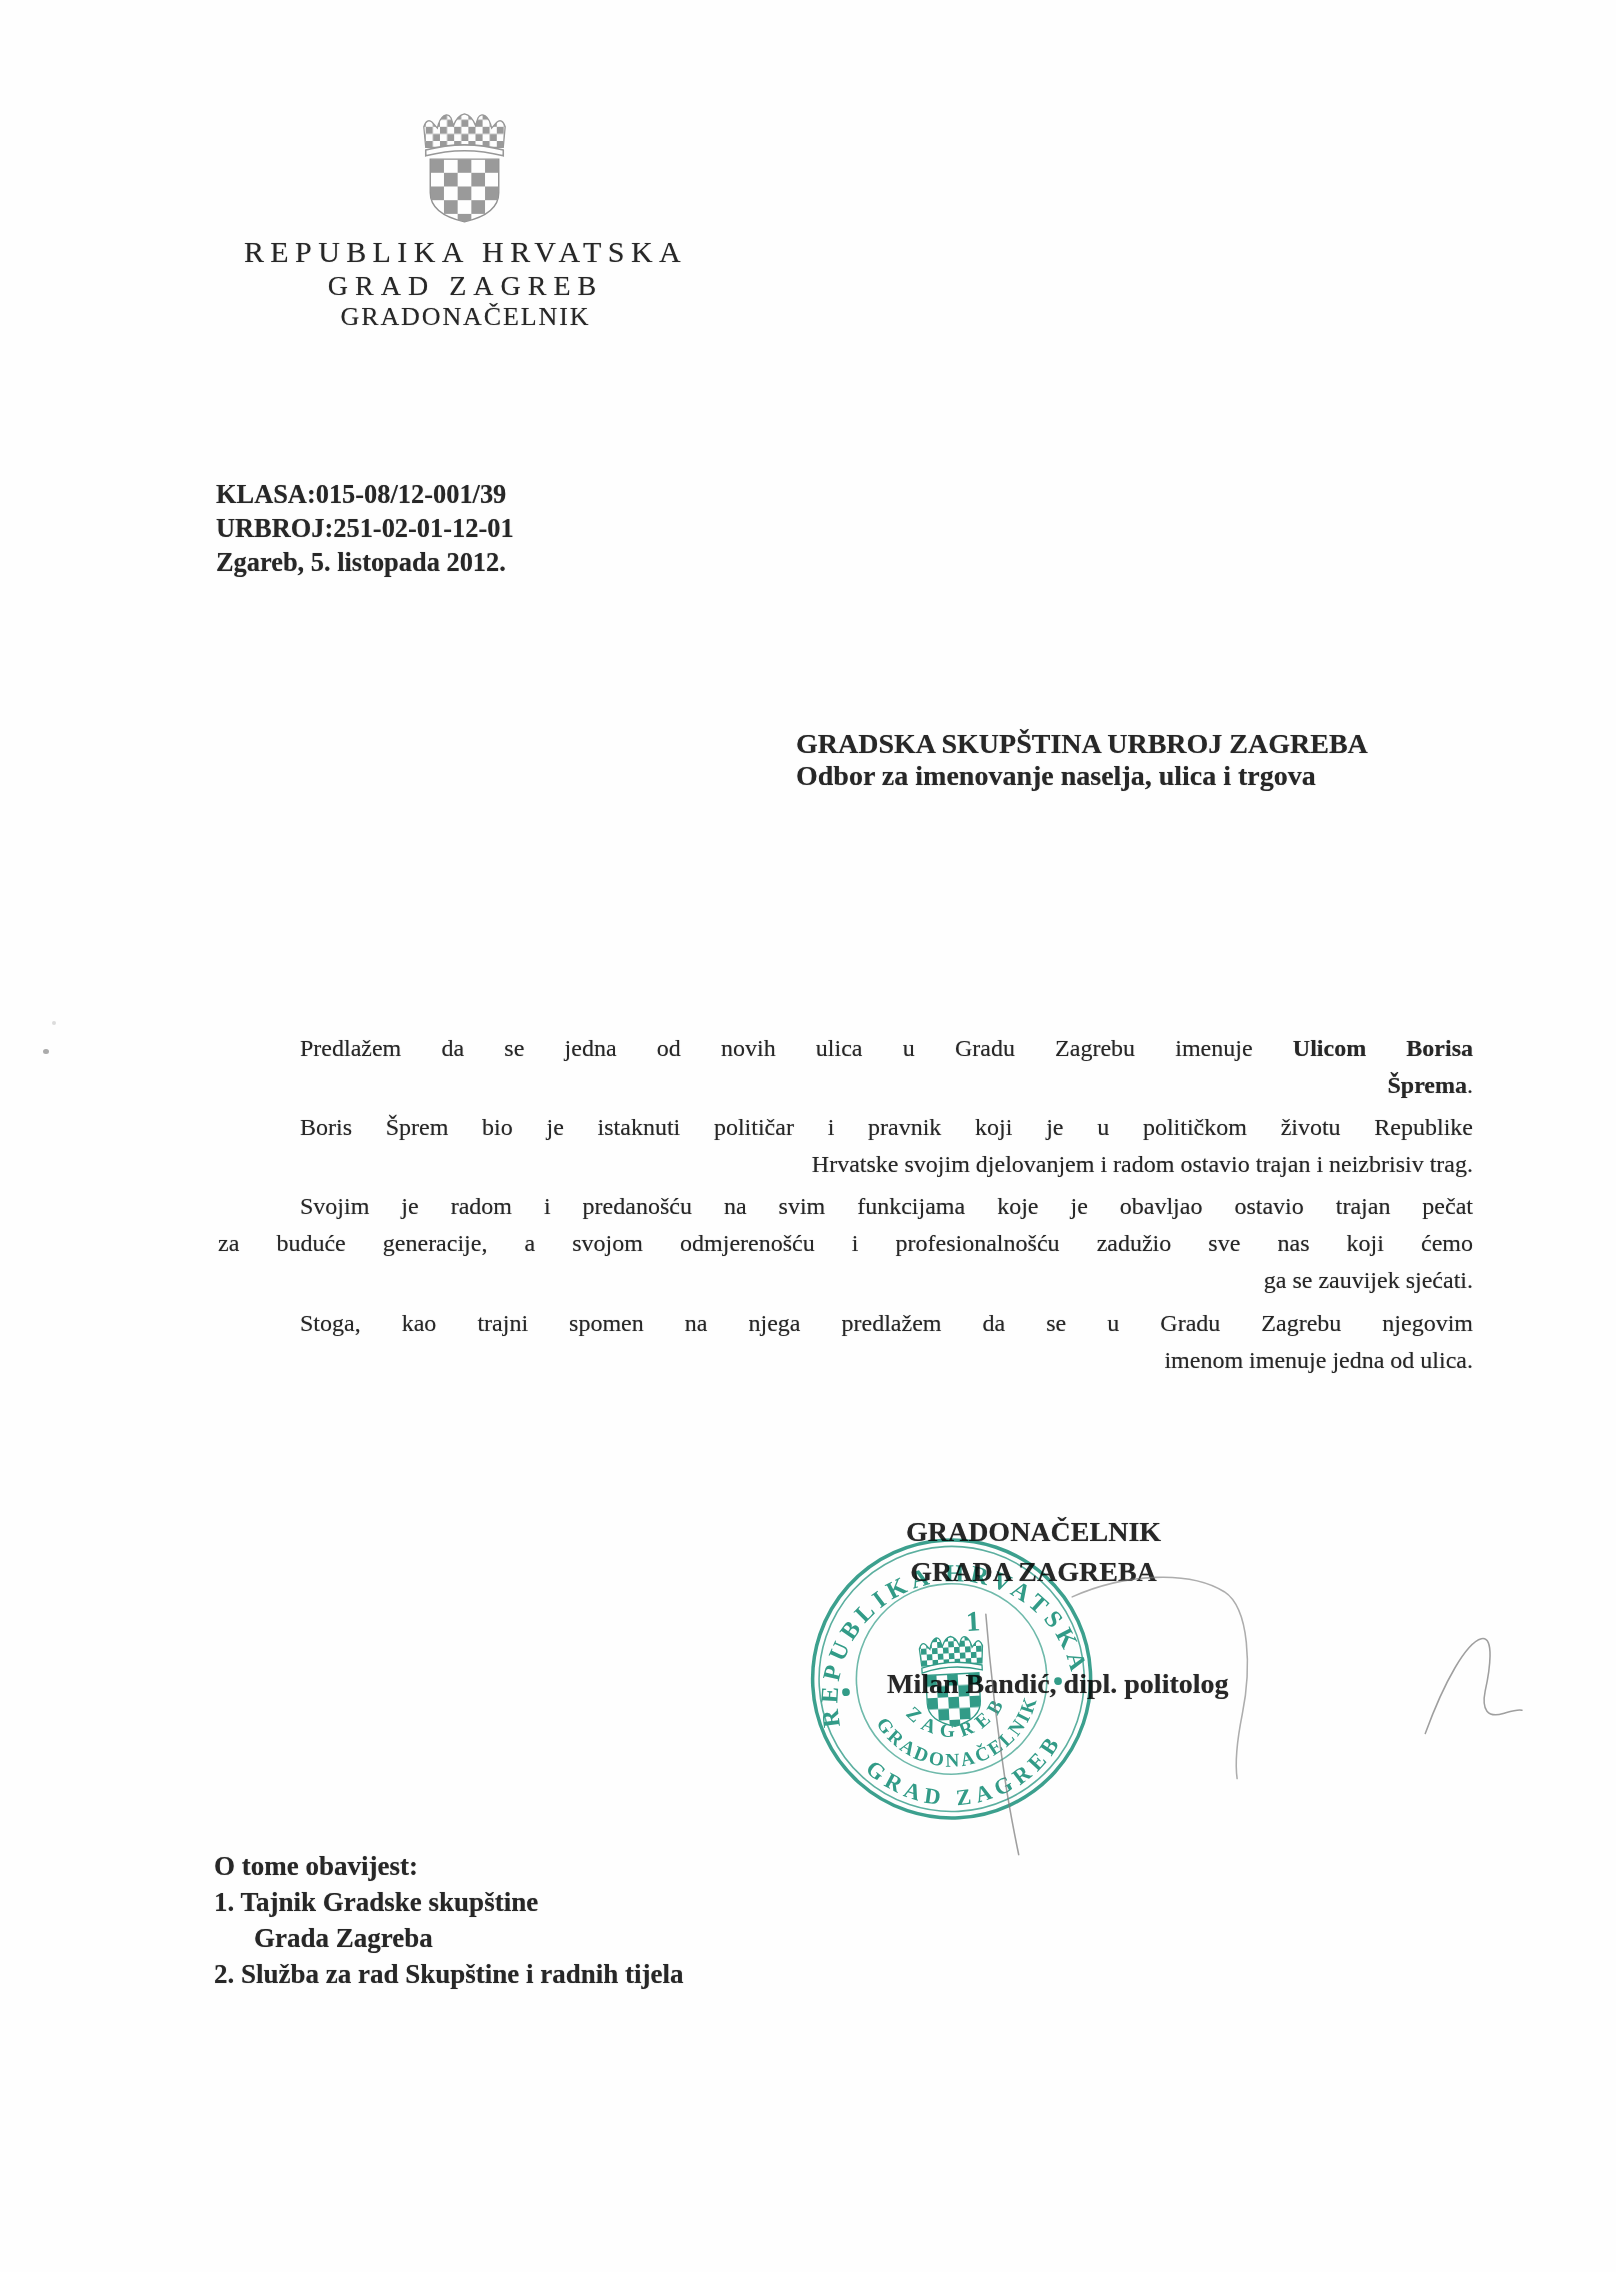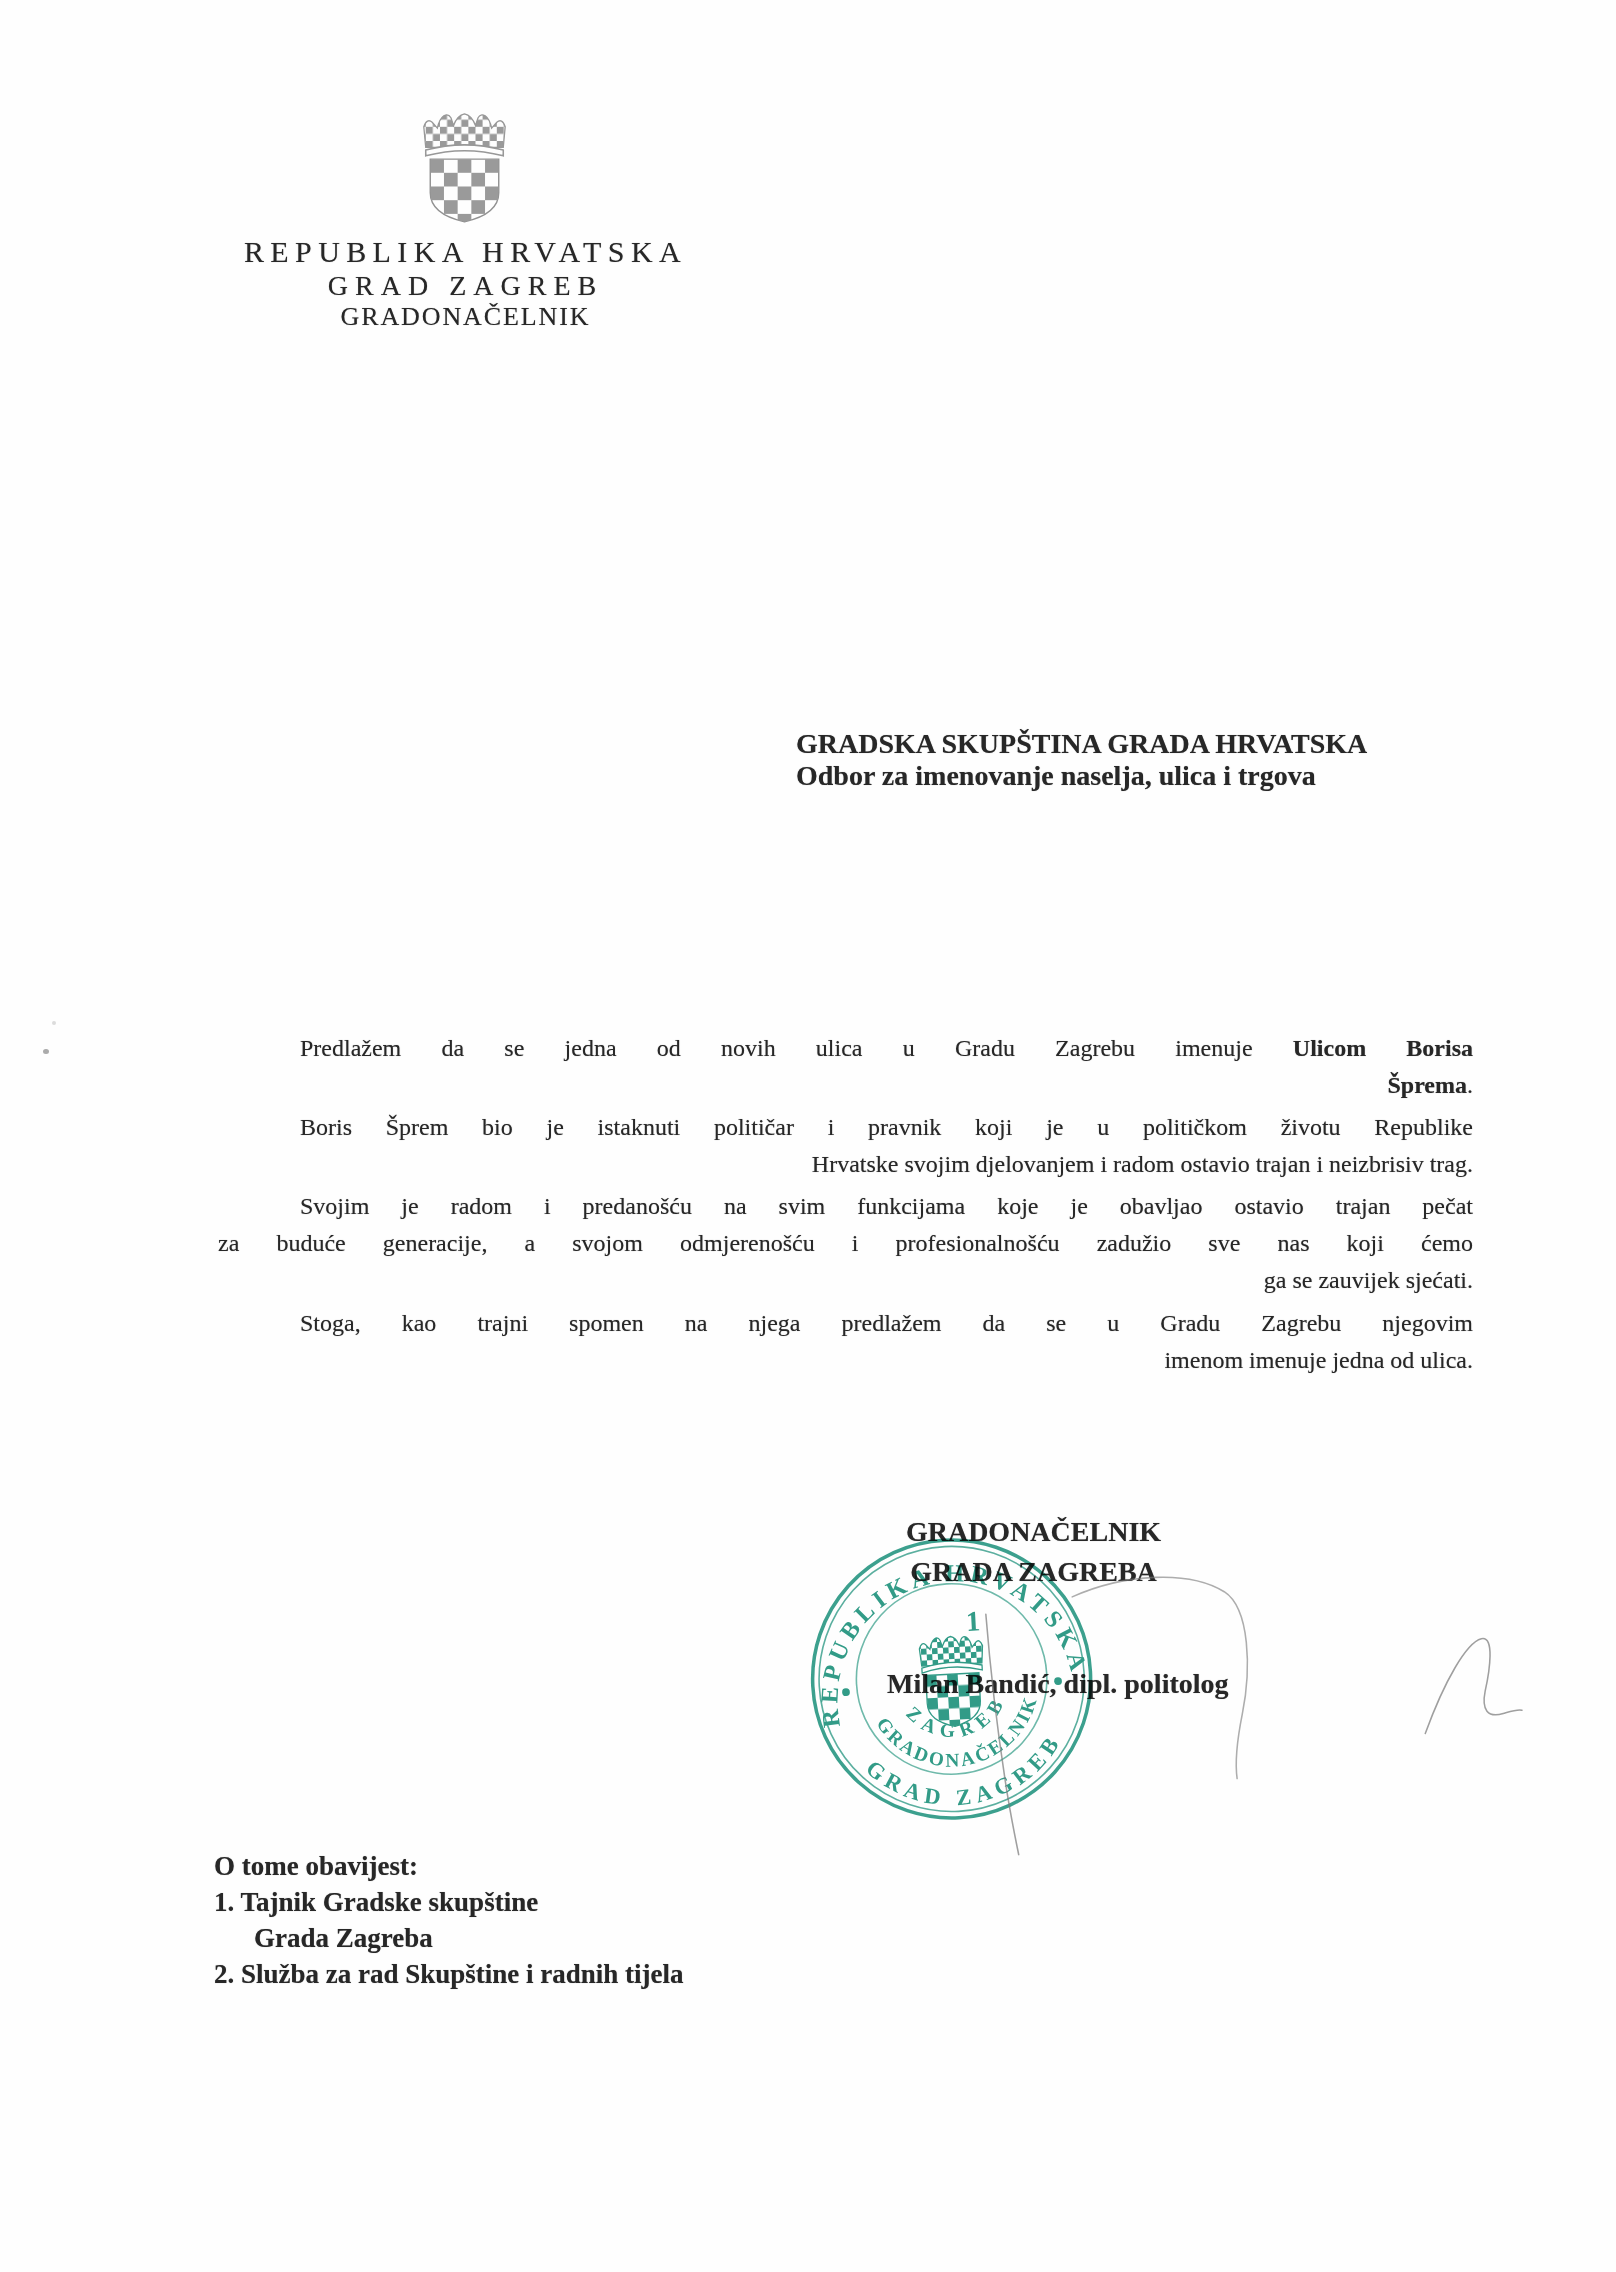--- a/index.html
+++ b/index.html
@@ -69,23 +69,28 @@
       </g>
     </g>
   </svg>
 
   <div class="header-text">
     <div class="h-country ink">REPUBLIKA HRVATSKA</div>
     <div class="h-city ink">GRAD ZAGREB</div>
     <div class="h-office ink">GRADONAČELNIK</div>
   </div>
 
+  <div class="ref-block ink">
+    <div>KLASA:015-08/12-001/39</div>
+    <div>URBROJ:251-02-01-12-01</div>
+    <div>Zgareb, 5. listopada 2012.</div>
+  </div>
 
   <div class="addr-block ink">
-    <div>GRADSKA SKUPŠTINA GRADA HRVATSKA</div>
+    <div>GRADSKA SKUPŠTINA URBROJ ZAGREBA</div>
     <div>Odbor za imenovanje naselja, ulica i trgova</div>
   </div>
 
   <div class="body-block ink">
     <div class="para">
       <div class="jline ind"><span>Predlažem da se jedna od novih ulica u Gradu Zagrebu imenuje</span> <b>Ulicom Borisa</b></div>
       <div class="lline"><b>Šprema</b><span>.</span></div>
     </div>
     <div class="para">
       <div class="jline ind">Boris Šprem bio je istaknuti političar i pravnik koji je u političkom životu Republike</div>

